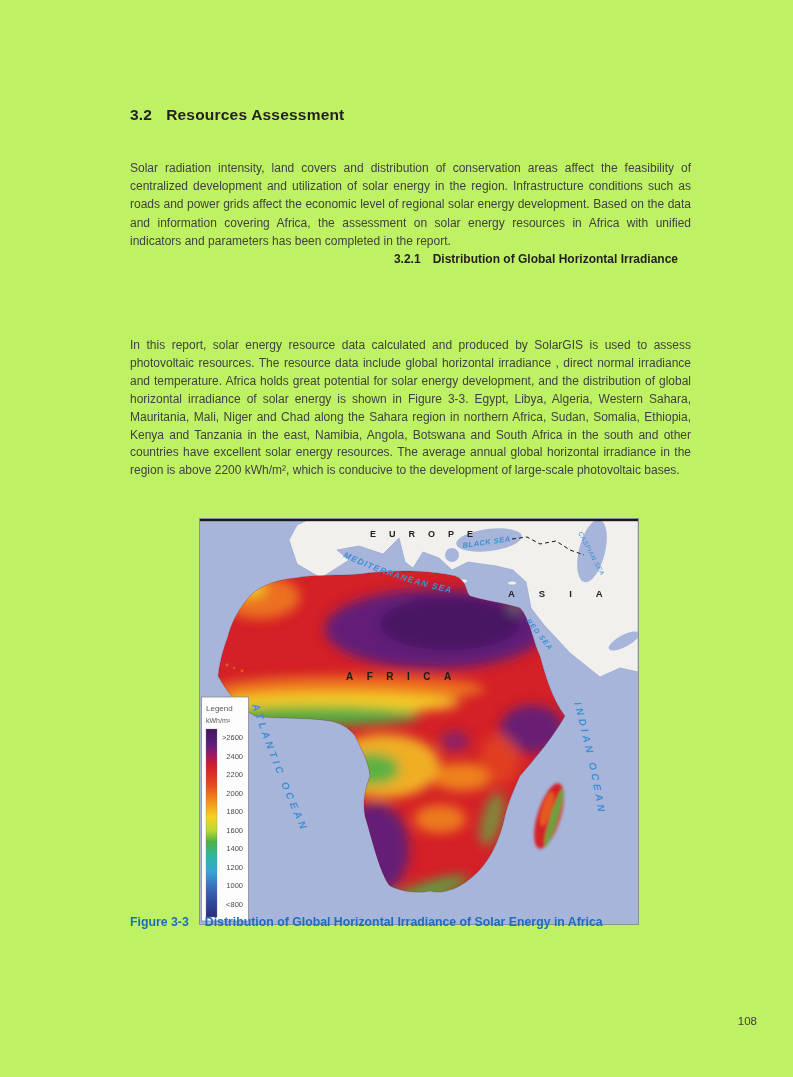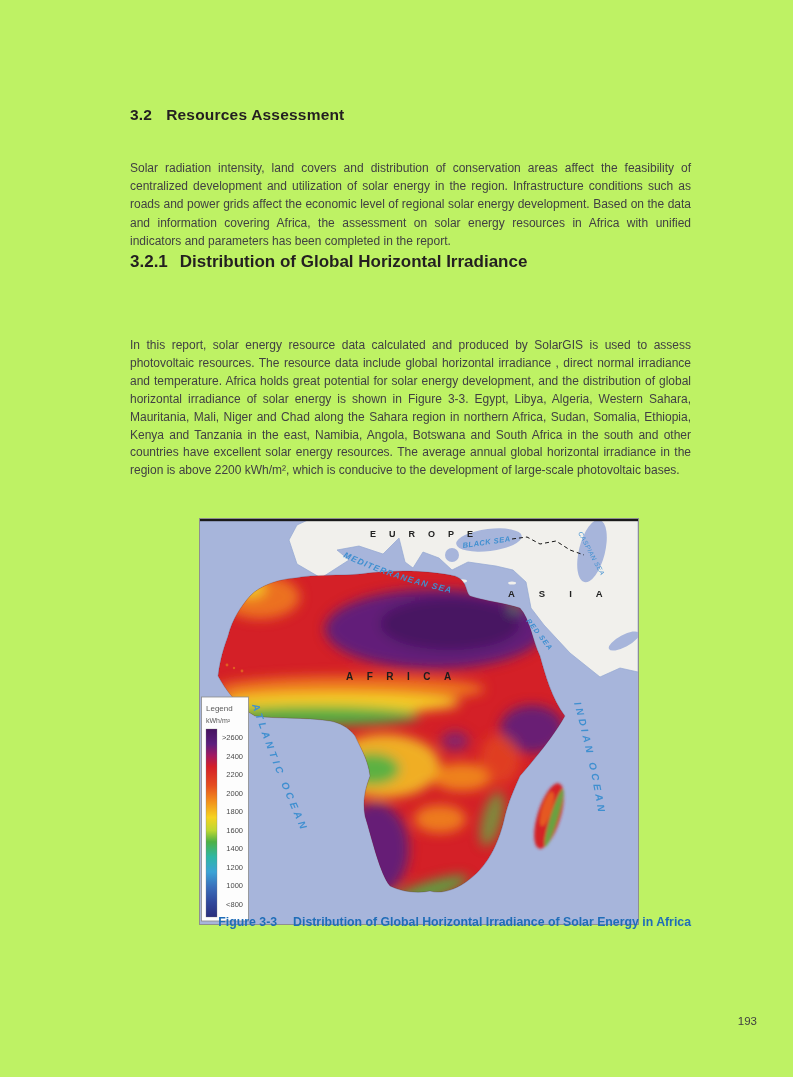--- a/index.html
+++ b/index.html
@@ -6,37 +6,37 @@
   .page{
     position:relative;width:793px;height:1077px;background:#bef264;overflow:hidden;
     font-family:Liberation Sans, sans-serif;color:#3d3d3f;
   }
   .h-section{
     position:absolute;left:130px;top:106px;width:561px;
     font-size:15.5px;font-weight:bold;color:#231f20;letter-spacing:.2px;
   }
   .h-section .num{margin-right:14px;}
   .h-sub{
-    position:absolute;left:130px;top:252px;width:561px;
-    font-size:17px;font-weight:bold;color:#231f20;
+    position:absolute;left:117px;top:252px;width:561px;
+    font-size:12px;font-weight:bold;color:#231f20;text-align:right;
   }
   .h-sub .num{margin-right:12px;}
   .body-par{
     position:absolute;left:130px;width:561px;
     font-size:12px;line-height:18.2px;text-align:justify;color:#414043;
   }
   #par1{top:147px;}
   #par2{top:289px;line-height:17.9px;margin-top:48px;}
   .fig{
     position:absolute;left:199px;top:518px;width:438px;height:405px;
     border:1px solid #8f8f8f;box-sizing:content-box;
   }
   .fig svg{display:block;}
   .caption{
-    position:absolute;left:130px;top:915px;width:561px;text-align:right;
+    position:absolute;left:130px;top:915px;width:561px;text-align:left;
     font-size:12.3px;font-weight:bold;color:#1f6db8;
   }
   .caption .lbl{margin-right:16px;}
   .pageno{
     position:absolute;right:36px;top:1015px;font-size:11.5px;color:#404040;
   }
 </style>
 </head>
 <body>
 
@@ -172,15 +172,15 @@
       </g>
 
       <rect x="0" y="0" width="438" height="2.2" fill="#1a1a1a"></rect>
     </svg>
   </div>
 
   <div class="caption">
     <span class="lbl">Figure 3-3</span><span>Distribution of Global Horizontal Irradiance of Solar Energy in Africa</span>
   </div>
 
-  <div class="pageno">193</div>
+  <div class="pageno">108</div>
 
 </div>
 
 </body></html>

